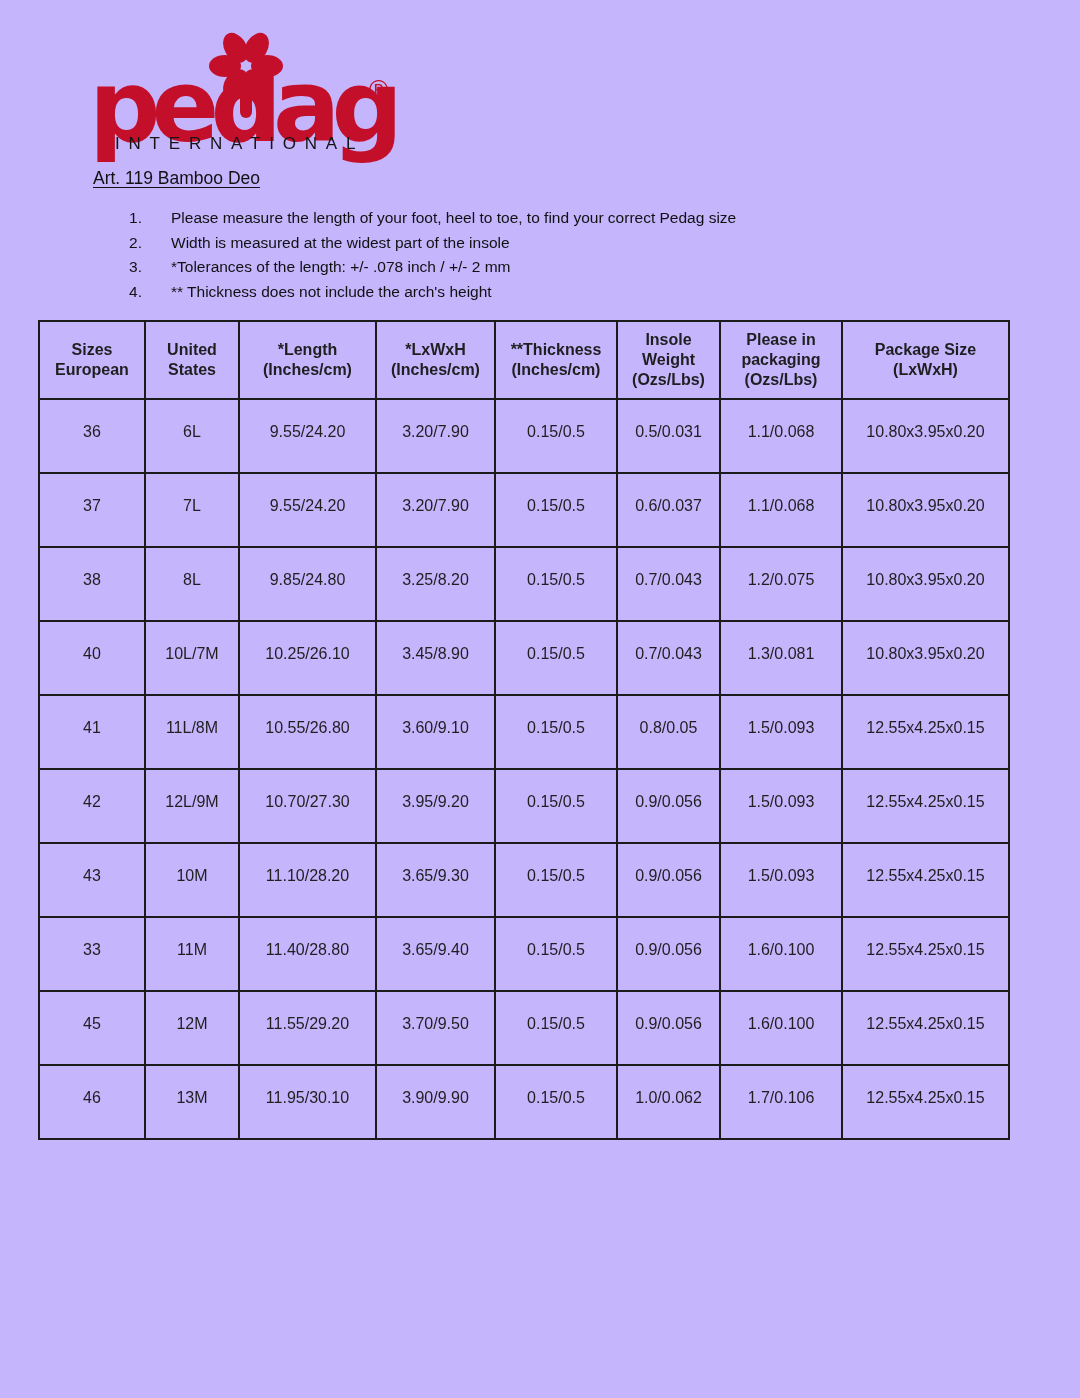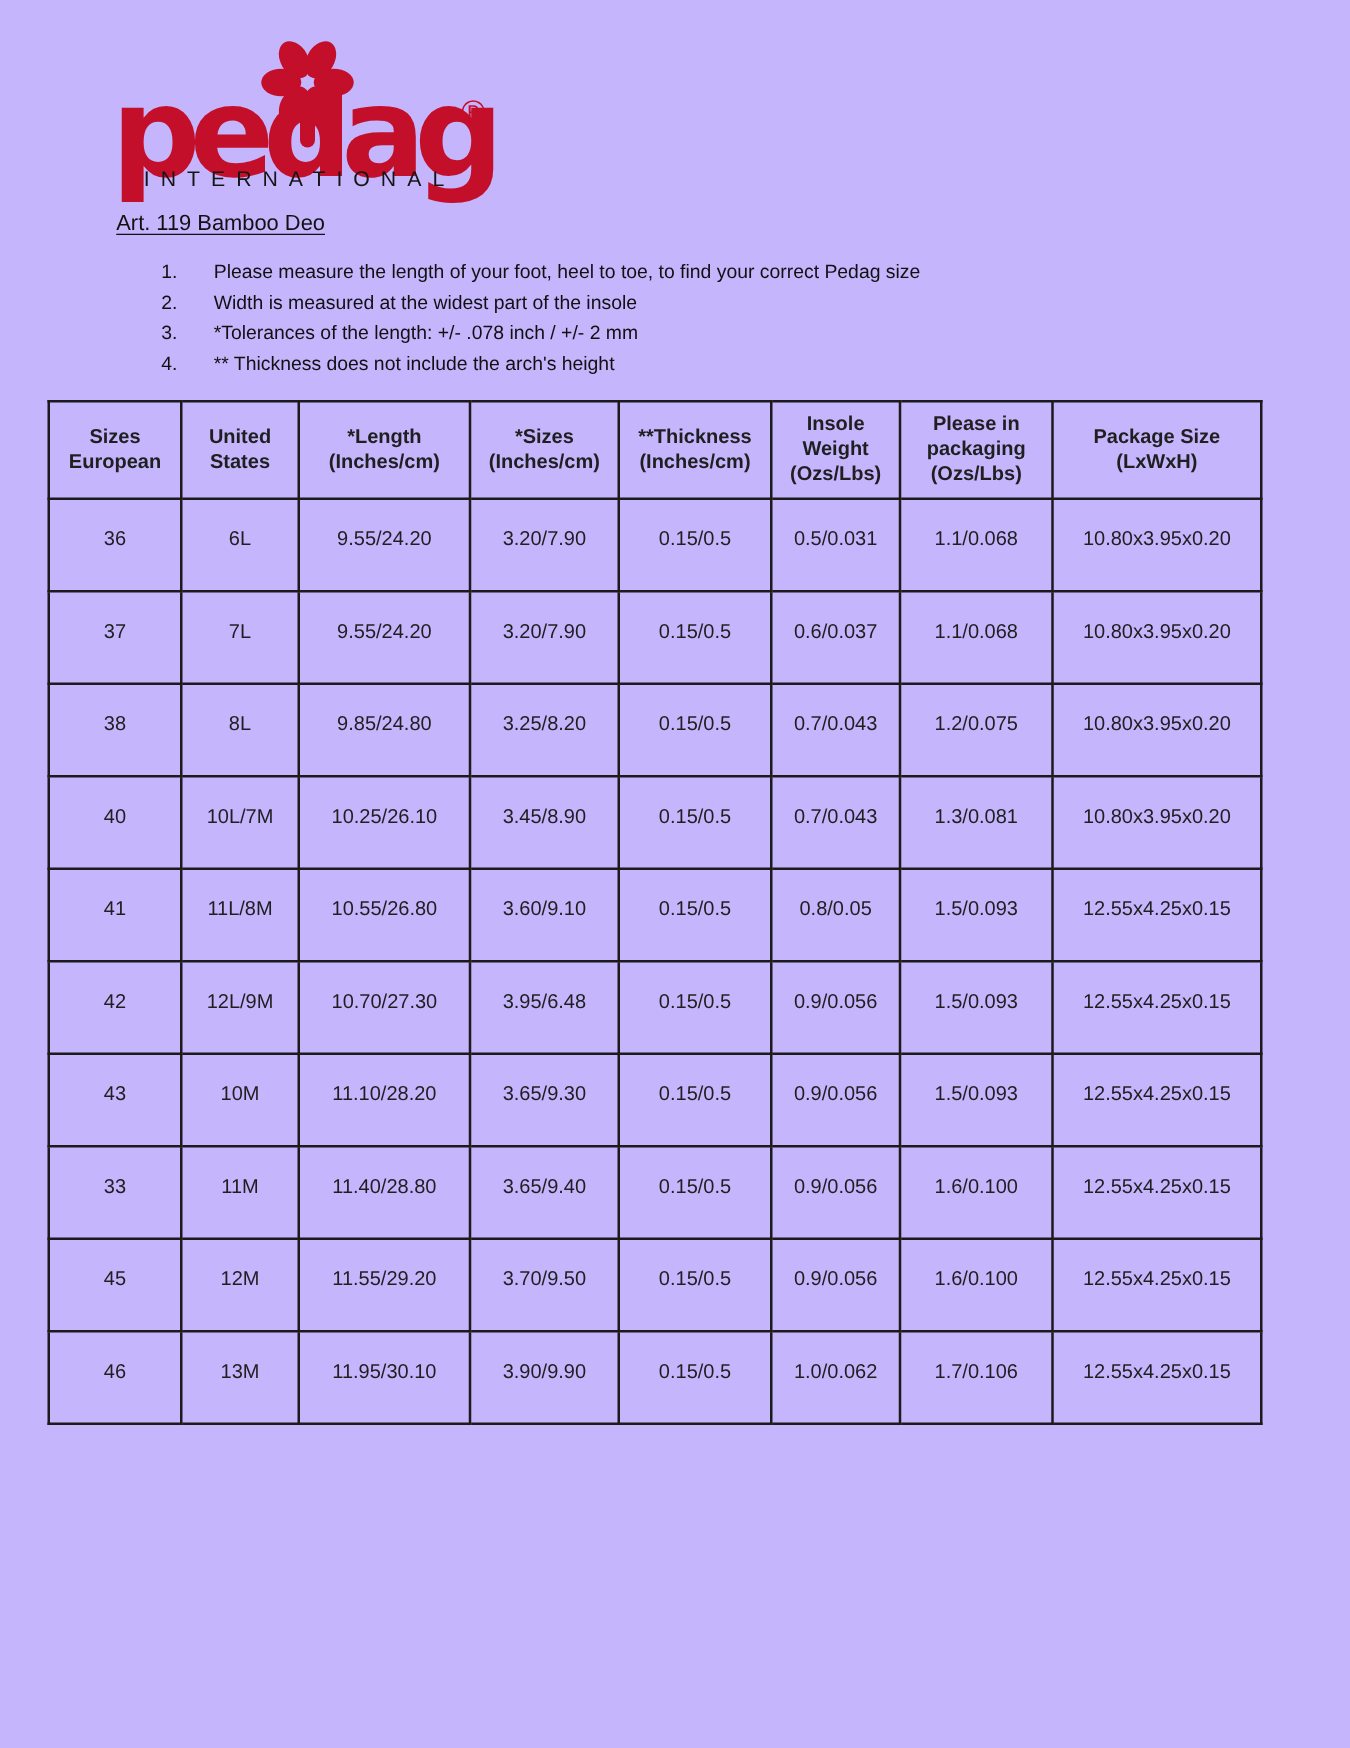--- a/index.html
+++ b/index.html
@@ -130,21 +130,21 @@
           </th>
           <th>
             <div class="hline">United</div>
             <div class="hline">States</div>
           </th>
           <th>
             <div class="hline">*Length</div>
             <div class="hline">(Inches/cm)</div>
           </th>
           <th>
-            <div class="hline">*Sizes</div>
+            <div class="hline">*LxWxH</div>
             <div class="hline">(Inches/cm)</div>
           </th>
           <th>
             <div class="hline">**Thickness</div>
             <div class="hline">(Inches/cm)</div>
           </th>
           <th>
             <div class="hline">Insole</div>
             <div class="hline">Weight</div>
             <div class="hline">(Ozs/Lbs)</div>
@@ -208,21 +208,21 @@
           <td>3.60/9.10</td>
           <td>0.15/0.5</td>
           <td>0.8/0.05</td>
           <td>1.5/0.093</td>
           <td>12.55x4.25x0.15</td>
         </tr>
         <tr>
           <td>42</td>
           <td>12L/9M</td>
           <td>10.70/27.30</td>
-          <td>3.95/6.48</td>
+          <td>3.95/9.20</td>
           <td>0.15/0.5</td>
           <td>0.9/0.056</td>
           <td>1.5/0.093</td>
           <td>12.55x4.25x0.15</td>
         </tr>
         <tr>
           <td>43</td>
           <td>10M</td>
           <td>11.10/28.20</td>
           <td>3.65/9.30</td>

